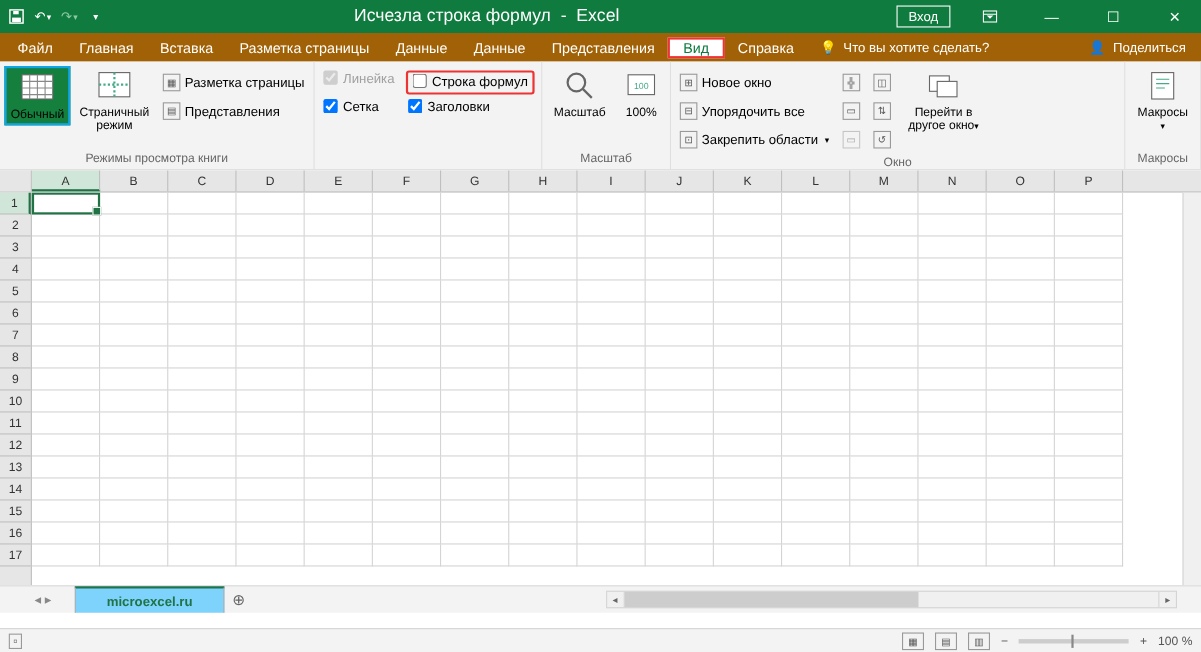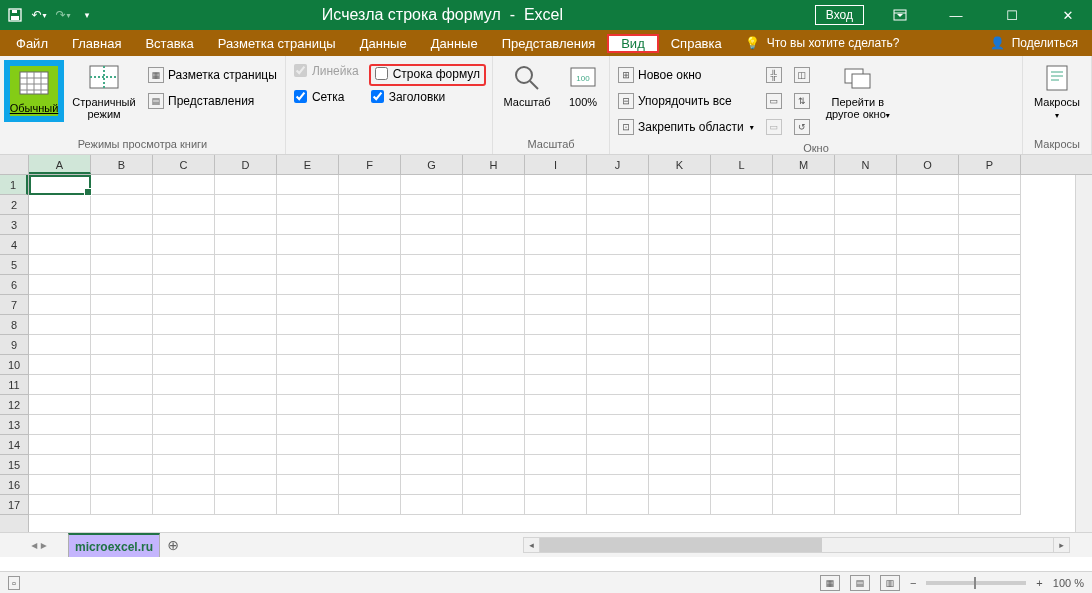--- a/index.html
+++ b/index.html
@@ -19,21 +19,21 @@
 .tab.active { background: #fff; color: #0f7b3e; }
 .tab.highlighted { border: 2px solid #e33; }
 .tell { display: flex; align-items: center; gap: 6px; padding: 0 12px; font-size: 12px; color: #fff; }
 .share { margin-left: auto; padding: 0 14px; display: flex; align-items: center; gap: 6px; }
 
 .ribbon { height: 99px; background: #f3f3f3; border-bottom: 1px solid #d4d4d4; display: flex; }
 .group { border-right: 1px solid #e0e0e0; display: flex; flex-direction: column; padding: 2px 4px 0; }
 .group-body { flex: 1; display: flex; align-items: flex-start; gap: 4px; padding-top: 2px; }
 .group-label { text-align: center; font-size: 11px; color: #666; height: 16px; }
 .big-btn { width: 60px; display: flex; flex-direction: column; align-items: center; gap: 2px; padding: 2px; }
-.big-btn.active { background: #84cc16; border: 6px solid #0ea5e9; text-decoration: underline; }
+.big-btn.active { background: #15803d; border: 2px solid #0ea5e9; }
 .big-icon { width: 32px; height: 32px; }
 .big-label { font-size: 11px; text-align: center; line-height: 12px; }
 .stack { display: flex; flex-direction: column; gap: 4px; padding: 4px 2px; }
 .small-btn { display: flex; align-items: center; gap: 4px; font-size: 12px; height: 22px; padding: 0 2px; }
 .chk { display: flex; align-items: flex-start; gap: 5px; font-size: 12px; height: 22px; padding: 0 2px; }
 .chk input { width: 13px; height: 13px; }
 .chk.dim { color: #a0a0a0; }
 .highlight-box { border: 2px solid #e33; border-radius: 3px; padding: 1px 4px; }
 
 .small-icon { width: 16px; height: 16px; display: inline-flex; align-items: center; justify-content: center; border: 1px solid #999; font-size: 9px; color: #555; }
@@ -49,21 +49,21 @@
 .row-h.sel { background: #d0e6d8; border-right: 2px solid #217346; }
 .cells { position: relative; flex: 1; }
 .cell-row { height: 20px; display: flex; }
 .c { width: 62px; border-right: 1px solid #d4d4d4; border-bottom: 1px solid #d4d4d4; }
 .active-cell { position: absolute; top: 0; left: 0; width: 62px; height: 20px; border: 2px solid #217346; box-sizing: border-box; }
 .active-cell::after { content: ''; position: absolute; right: -3px; bottom: -3px; width: 6px; height: 6px; background: #217346; border: 1px solid #fff; }
 .vscroll { width: 17px; background: #f0f0f0; border-left: 1px solid #d4d4d4; position: relative; }
 
 .sheet-tabs { height: 25px; background: #f3f3f3; border-top: 1px solid #d4d4d4; display: flex; align-items: center; }
 .nav-arrows { width: 68px; display: flex; align-items: center; justify-content: center; gap: 8px; color: #888; padding: 0 10px 0 20px; }
-.sheet-tab { padding: 0 6px; height: 24px; line-height: 24px; font-size: 12px; color: #217346; font-weight: bold; background: #c4b5fd; border: 1px solid #aeaeae; border-bottom: none; border-top: 2px solid #217346; }
+.sheet-tab { padding: 0 28px; height: 24px; line-height: 24px; font-size: 12px; color: #217346; font-weight: bold; background: #7dd3fc; border: 1px solid #aeaeae; border-bottom: none; border-top: 2px solid #217346; }
 .add-sheet { width: 26px; text-align: center; font-size: 14px; color: #666; }
 .hscroll { flex: 1; margin: 0 22px 0 10px; height: 16px; background: #f0f0f0; border: 1px solid #d4d4d4; display: flex; }
 .hscroll-btn { width: 16px; border-right: 1px solid #d4d4d4; text-align: center; font-size: 9px; color: #666; line-height: 14px; }
 .hscroll-btn:last-child { border-right: none; border-left: 1px solid #d4d4d4; }
 .hscroll-track { flex: 1; position: relative; }
 .hscroll-thumb { position: absolute; left: 0; width: 55%; height: 100%; background: #cdcdcd; }
 
 .statusbar { position: absolute; bottom: 0; left: 0; right: 0; height: 22px; background: #f3f3f3; border-top: 1px solid #d4d4d4; display: flex; align-items: center; padding: 0 8px; font-size: 11px; color: #555; }
 .status-right { margin-left: auto; display: flex; align-items: center; gap: 10px; }
 .view-btn { width: 20px; height: 16px; border: 1px solid #999; font-size: 9px; display: flex; align-items: center; justify-content: center; }

